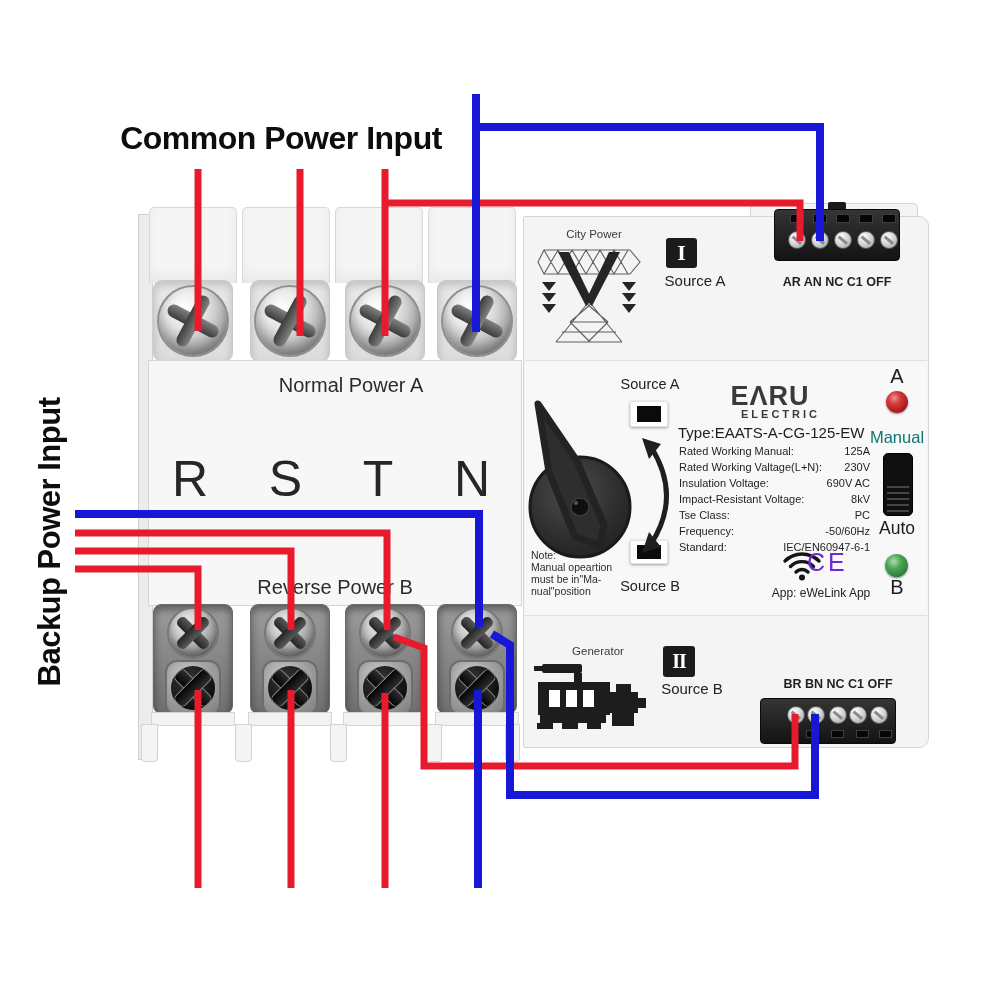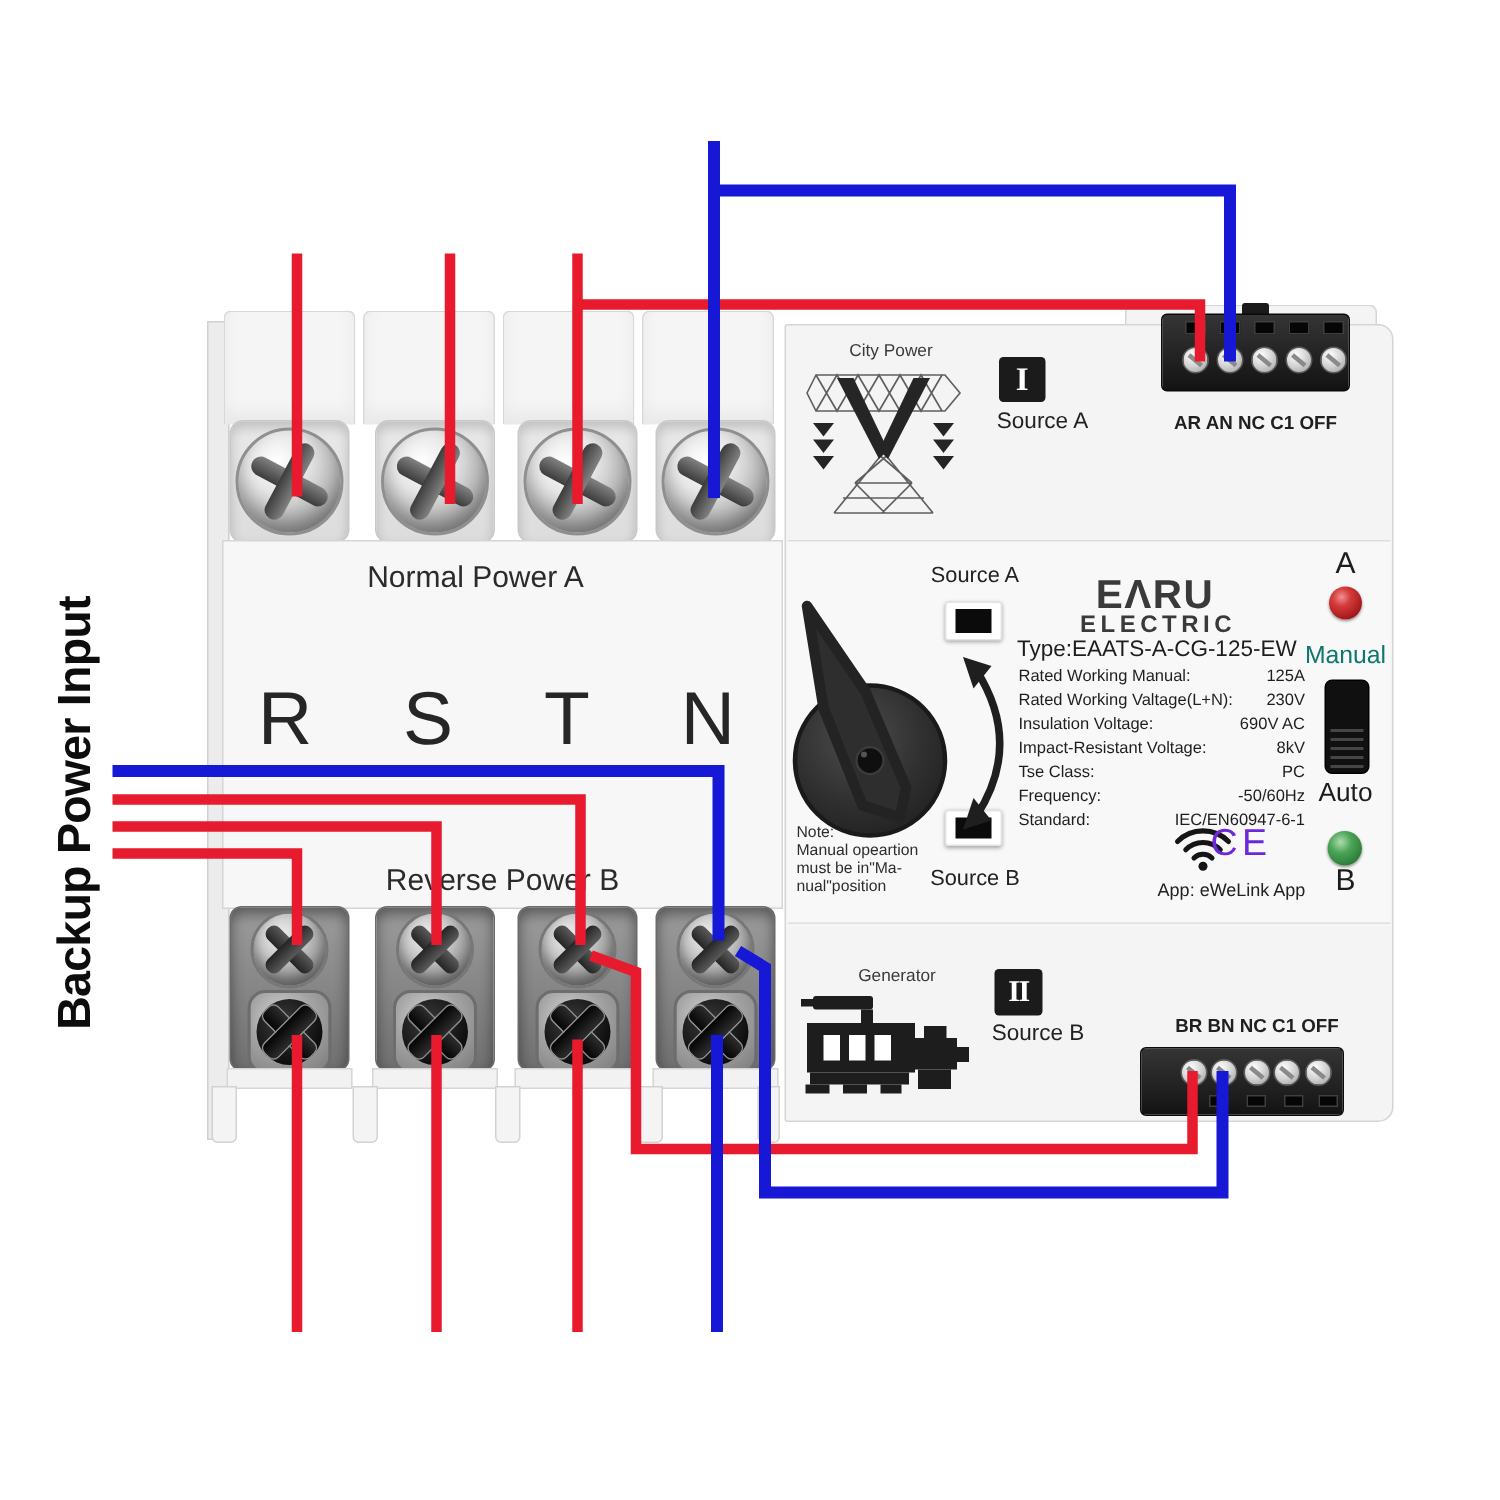--- a/index.html
+++ b/index.html
@@ -65,21 +65,21 @@
   .indicator::before{content:"";position:absolute;left:6px;top:4px;right:6px;bottom:4px;background:#0b0b0b;}
   .led{position:absolute;border-radius:50%;box-shadow:0 1px 2px rgba(0,0,0,.45);}
   .led-red{background:radial-gradient(circle at 38% 32%,#f09090 0%,#d43b3b 30%,#a81a1e 70%,#7a0f12 100%);}
   .led-green{background:radial-gradient(circle at 38% 32%,#aedcae 0%,#4ba457 35%,#2d7d38 75%,#1c5226 100%);}
   .slider-switch{position:absolute;background:#101010;border-radius:5px;border:1px solid #000;box-sizing:border-box;}
   .slider-switch::after{content:"";position:absolute;left:3px;right:3px;bottom:3px;height:26px;
      background:repeating-linear-gradient(180deg,#454545 0 2px,#101010 2px 6px);}
   .spec-row{display:flex;justify-content:space-between;font-size:11px;line-height:16px;color:#1e1e1e;white-space:nowrap;}
   .note-small{font-size:10.5px;line-height:12px;color:#2d2d2d;white-space:nowrap;}
   .brand{font-size:27px;font-weight:700;letter-spacing:1px;color:#3a3a3a;line-height:24px;text-align:center;}
-  .brand-sub{font-size:16px;font-weight:700;letter-spacing:3px;color:#3a3a3a;text-align:center;}
+  .brand-sub{font-size:11px;font-weight:700;letter-spacing:3px;color:#3a3a3a;text-align:right;}
   svg{display:block;}
 </style>
 </head>
 <body>
 
 <div id="stage">
 
   <div class="abs" style="left:138px;top:214px;width:15px;height:546px;background:#ececec;border:1px solid #d0d0d0;box-sizing:border-box;"></div>
 
   <div class="housing" style="left:149px;top:207px;width:88px;height:76px;"></div>
@@ -90,21 +90,21 @@
   <div class="well-top" style="left:153px;top:280px;width:80px;height:82px;"></div>
   <div class="well-top" style="left:250px;top:280px;width:80px;height:82px;"></div>
   <div class="well-top" style="left:345px;top:280px;width:80px;height:82px;"></div>
   <div class="well-top" style="left:437px;top:280px;width:80px;height:82px;"></div>
   <div class="screw-big" style="left:157px;top:285px;"></div>
   <div class="screw-big" style="left:254px;top:285px;"></div>
   <div class="screw-big" style="left:349px;top:285px;"></div>
   <div class="screw-big" style="left:441px;top:285px;"></div>
 
   <div class="body-panel" style="left:148px;top:360px;width:374px;height:246px;background:#f7f7f7;"></div>
-  <div class="abs" style="left:132px;top:374px;width:370px;text-align:center;font-size:20px;color:#2b2b2b;">Normal Power A</div>
+  <div class="abs" style="left:166px;top:374px;width:370px;text-align:center;font-size:20px;color:#2b2b2b;">Normal Power A</div>
   <div class="abs" style="left:172px;top:450px;width:318px;display:flex;justify-content:space-between;font-size:50px;font-weight:400;color:#262626;">
     <span>R</span>
     <span>S</span>
     <span>T</span>
     <span>N</span>
   </div>
   <div class="abs" style="left:150px;top:576px;width:370px;text-align:center;font-size:20px;color:#2b2b2b;">Reverse Power B</div>
 
   <div class="well-bottom" style="left:153px;top:604px;width:80px;height:110px;"></div>
   <div class="well-bottom" style="left:250px;top:604px;width:80px;height:110px;"></div>
@@ -321,17 +321,18 @@
     </g>
     <g stroke="#1717d6" stroke-width="8" fill="none">
       <path d="M476,94 V332"></path>
       <path d="M476,127 H820 V241"></path>
       <path d="M75,514 H479 V627"></path>
       <path d="M478,690 V888"></path>
       <path d="M492,634 L510,645 V795 H815 V714"></path>
     </g>
   </svg>
 
+  <div class="note-label" style="left:95px;top:120px;width:372px;">Common Power Input</div>
   <div class="vertical-label" style="left:50px;top:542px;">
     <span>Backup Power Input</span>
   </div>
 
 </div>
 
 </body></html>

